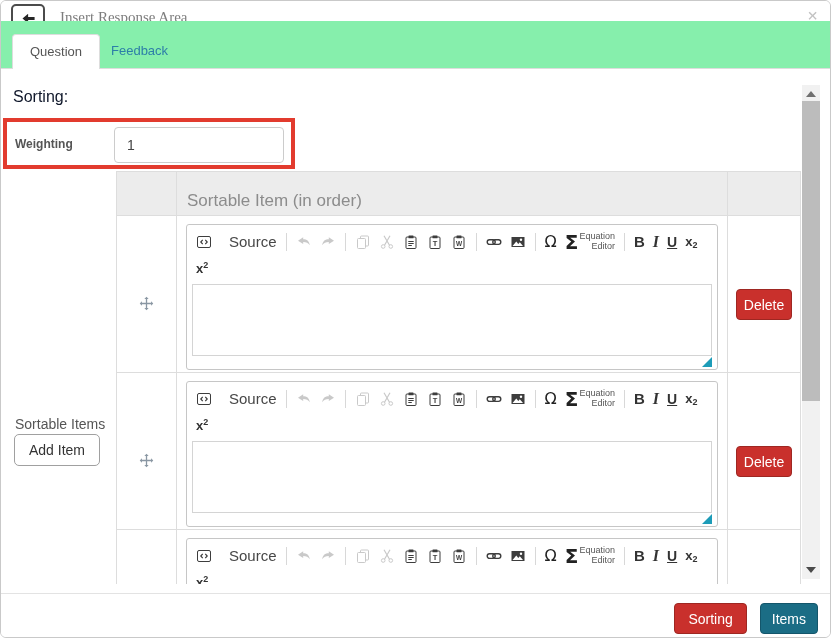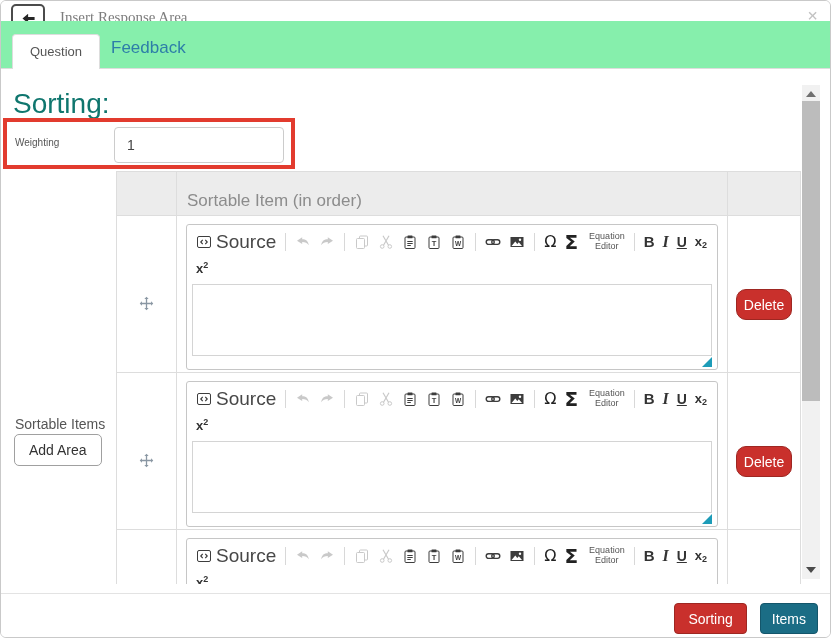--- a/index.html
+++ b/index.html
@@ -23,58 +23,58 @@
   .back-btn svg{width:15px;height:15px;}
   .title{position:absolute;left:59px;top:0;line-height:32px;font-size:15px;color:#7d7d7d;}
   .close{position:absolute;right:12px;top:0;line-height:30px;font-size:19px;color:#c2c2c2;font-weight:bold;cursor:pointer;}
 
   
   .tabbar{position:absolute;top:20px;left:0;right:0;height:48px;background:#86efac;z-index:3;}
   .tabbar::after{content:"";position:absolute;left:0;right:0;bottom:0;height:1px;background:#ddd;}
   .tab{cursor:pointer;}
   .tab.active{position:absolute;left:11px;bottom:0;height:35px;background:#fff;border:1px solid #ddd;border-bottom:none;
               border-radius:4px 4px 0 0;padding:0 17px;line-height:33px;font-size:13px;color:#555;z-index:2;}
-  .tab.link{position:absolute;left:110px;bottom:11px;font-size:17px;color:var(--link-blue);}
+  .tab.link{position:absolute;left:110px;bottom:11px;font-size:13px;color:var(--link-blue);}
 
   
   .content{position:absolute;top:81px;left:0;right:0;height:502px;overflow:hidden;background:#fff;}
-  .heading{position:absolute;left:12px;top:6px;font-size:28px;color:#0f766e;}
+  .heading{position:absolute;left:12px;top:6px;font-size:16px;color:#0f172a;}
   .annotation{position:absolute;left:2px;top:36px;width:292px;height:51px;border:4px solid var(--annotation-red);z-index:20;}
-  .w-label{position:absolute;left:14px;top:55px;font-size:10px;font-weight:normal;color:#555;}
+  .w-label{position:absolute;left:14px;top:55px;font-size:12px;font-weight:bold;color:#555;}
   .w-input{position:absolute;left:113px;top:45px;width:170px;height:36px;border:1px solid #ccc;border-radius:4px;
            padding-left:12px;font-size:14px;color:#444;outline:none;}
   .side-label{position:absolute;left:14px;top:334px;font-size:14px;font-weight:normal;color:#555;}
   .add-btn{position:absolute;left:13px;top:352px;background:#fff;border:1px solid #a0a0a0;border-radius:5px;
            padding:7px 14px;font-size:14px;color:#333;}
 
   
   .table{position:absolute;left:115px;top:89px;width:685px;background:#fff;}
   .t-head{display:flex;height:45px;background:#ececec;border-top:1px solid #ddd;border-bottom:1px solid #ddd;}
   .c1{width:61px;border-left:1px solid #ddd;border-right:1px solid #ddd;}
   .c2{width:550px;}
   .c3{width:74px;border-left:1px solid #ddd;border-right:1px solid #ddd;}
   .t-head .c2 span{display:block;padding:19px 0 0 10px;color:#8c8c8c;font-size:17px;}
   .t-row{display:flex;min-height:157px;border-bottom:1px solid #ddd;}
   .t-row .c1{display:flex;justify-content:center;align-items:flex-start;}
   .t-row .c3{display:flex;justify-content:center;align-items:flex-start;}
   .drag{margin-top:80px;width:15px;height:15px;color:#8a97a3;cursor:move;}
   .btn-delete{margin-top:73px;height:31px;padding:0 7px;background:var(--danger);border:1px solid #9e2722;
-              border-radius:10px;color:#fff;font-size:14px;}
+              border-radius:4px;color:#fff;font-size:14px;}
 
   
   .ed{height:146px;margin:8px 9px 0 9px;border:1px solid #c6c6c6;border-radius:3px;background:#fff;padding:3px 5px;position:relative;}
   .tb-row{display:flex;align-items:center;height:27px;white-space:nowrap;}
   .tb-btn{display:inline-flex;align-items:center;justify-content:center;height:24px;padding:0 3px;margin:0 1px;color:#3d3d3d;cursor:pointer;}
   .tb-btn.dis{color:#c9c9c9;cursor:default;}
   .tb-btn svg{width:16px;height:16px;}
   .sep{width:1px;height:18px;background:#d8d8d8;margin:0 5px;display:inline-block;}
-  .src-label{font-size:19px;color:#474747;margin-left:4px;}
+  .src-label{font-size:15px;color:#474747;margin-left:17px;}
   .omega{font-size:16px;color:#222;font-family:"DejaVu Sans",sans-serif;}
   .sigma{font-size:20px;font-weight:700;color:#222;font-family:"DejaVu Sans",sans-serif;}
-  .eq-label{display:flex;flex-direction:column;font-size:9px;line-height:9.5px;color:#555;margin-left:11px;text-align:center;}
+  .eq-label{display:flex;flex-direction:column;font-size:9px;line-height:9.5px;color:#555;margin-left:1px;text-align:right;}
   .b-bold{font-weight:bold;font-size:15px;color:#333;}
   .b-italic{font-family:"Liberation Serif",serif;font-style:italic;font-weight:bold;font-size:16px;color:#333;}
   .b-under{font-weight:bold;font-size:14px;color:#333;text-decoration:underline;}
   .b-script{font-weight:bold;font-size:13px;color:#333;}
   .subd{font-size:9px;margin-top:7px;}
   .supd{font-size:9px;margin-bottom:8px;}
   .ed-content{height:72px;border:1px solid #d4d4d4;margin-top:2px;background:#fff;cursor:text;}
   .ed-footer{height:12px;position:relative;}
   .resize{position:absolute;right:0;bottom:1px;width:0;height:0;border-style:solid;
           border-width:0 0 10px 10px;border-color:transparent transparent var(--resize-teal) transparent;cursor:se-resize;}
@@ -115,21 +115,21 @@
     </div>
   </div>
 
   <div class="content">
     <div class="heading">Sorting:</div>
     <div class="annotation"></div>
     <label class="w-label">Weighting</label>
     <input class="w-input" value="1" style="">
 
     <div class="side-label">Sortable Items</div>
-    <button class="add-btn">Add Area</button>
+    <button class="add-btn">Add Item</button>
 
     <div class="table">
       <div class="t-head">
         <div class="c1"></div>
         <div class="c2">
           <span>Sortable Item (in order)</span>
         </div>
         <div class="c3"></div>
       </div>
       <div class="t-body">

